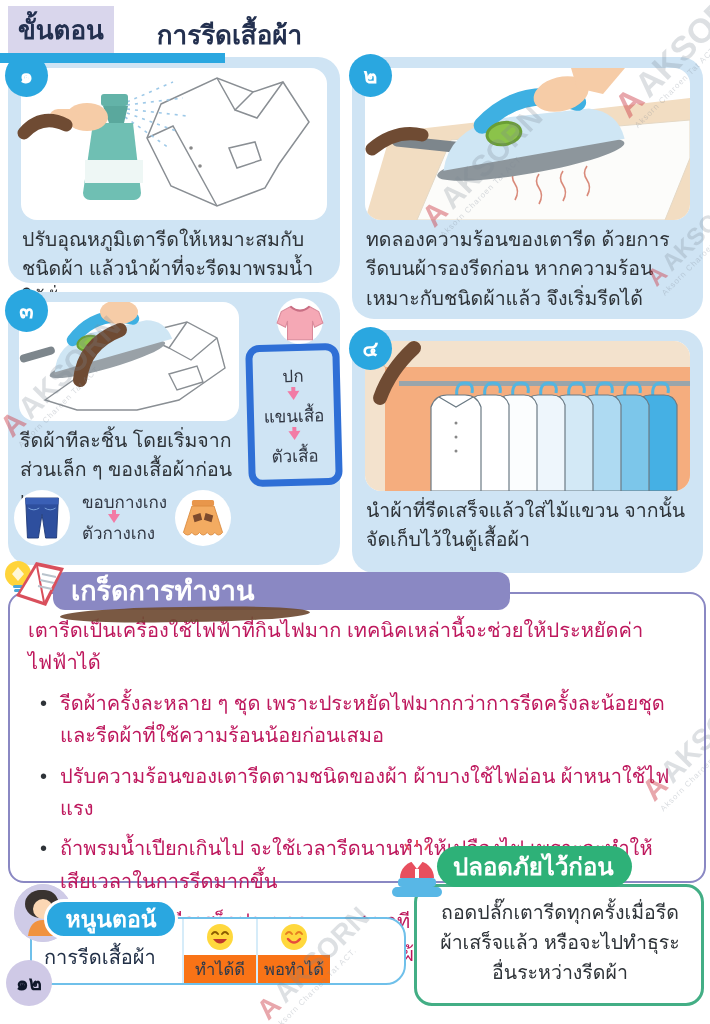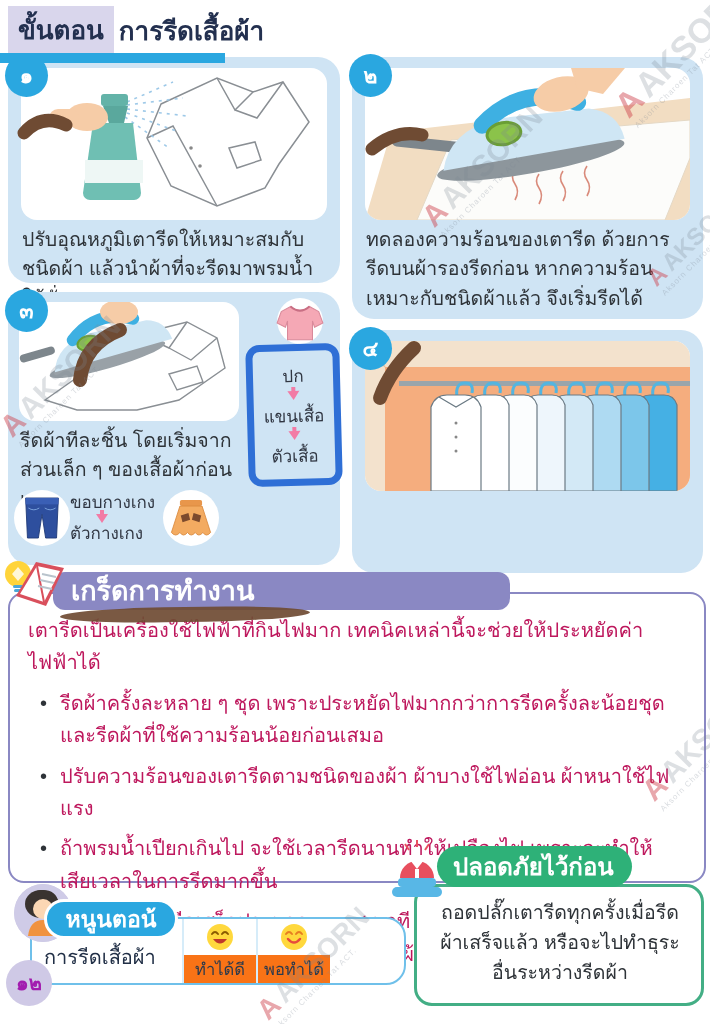--- a/index.html
+++ b/index.html
@@ -1,21 +1,21 @@
 <!DOCTYPE html>
 <html><head>
 <meta charset="utf-8">
 <style>
   html,body{margin:0;padding:0;background:#e8e8e8;}
   .page{
     position:relative;width:710px;height:1024px;background:#ffffff;overflow:hidden;
     font-family:"Liberation Sans","DejaVu Sans",sans-serif;color:#2e3338;margin:0 auto;
   }
   
-  .hdr{position:absolute;left:8px;top:6px;display:flex;align-items:center;z-index:6;}
+  .hdr{position:absolute;left:8px;top:6px;display:flex;align-items:flex-end;z-index:6;gap:38px;}
   .hdr-hl{position:relative;background:#d9d6ec;padding:3px 10px 5px 10px;font-size:26px;font-weight:bold;color:#23304f;}
   .hdr-bar{position:absolute;left:-8px;bottom:-8px;width:225px;height:10px;background:#2aa7e0;}
   .hdr-rest{font-size:26px;font-weight:bold;color:#23304f;margin-left:5px;}
   
   .panel{position:absolute;background:#cfe4f4;border-radius:22px;}
   .p1{left:8px;top:57px;width:332px;height:226px;}
   .p2{left:352px;top:57px;width:351px;height:262px;}
   .p3{left:8px;top:292px;width:332px;height:273px;}
   .p4{left:352px;top:330px;width:351px;height:243px;}
   .badge{position:absolute;left:-3px;top:-3px;width:43px;height:43px;border-radius:50%;
@@ -34,21 +34,21 @@
   
   .pink-shirt{position:absolute;right:14px;top:6px;width:52px;height:46px;}
   .order-box{position:absolute;left:239px;top:52px;width:80px;height:128px;
     border:7px solid #2f6fd6;border-radius:14px;transform:rotate(-1.5deg);
     display:flex;flex-direction:column;align-items:center;justify-content:center;gap:2px;}
   .order-item{font-size:17px;color:#303642;}
   .pinkarrow{width:0;height:0;border-left:6px solid transparent;border-right:6px solid transparent;border-top:9px solid #f27ba5;position:relative;}
   .pinkarrow::before{content:"";position:absolute;left:-2px;top:-13px;width:4px;height:6px;background:#f27ba5;}
   .examples{position:absolute;left:6px;top:198px;width:322px;display:flex;align-items:center;}
   .ex-icon{width:56px;height:56px;border-radius:50%;background:#fff;display:flex;align-items:center;justify-content:center;flex:0 0 auto;}
-  .ex-col{display:flex;flex-direction:column;align-items:flex-start;margin-left:0;margin-right:8px;}
+  .ex-col{display:flex;flex-direction:column;align-items:flex-start;margin-left:12px;margin-right:8px;}
   .ex-col .pinkarrow{margin:1px 0 1px 26px;}
   .ex-label{font-size:17px;color:#303642;line-height:1.15;}
   
   .tips-box{position:absolute;left:8px;top:592px;width:694px;height:287px;background:#fff;
     border:2.5px solid #8a88c3;border-radius:16px;z-index:2;}
   .tips-pill{position:absolute;left:53px;top:572px;width:457px;height:38px;background:#8a88c3;
     border-radius:12px;color:#fff;font-size:27px;font-weight:bold;line-height:38px;padding-left:18px;box-sizing:border-box;z-index:4;}
   .tips-underline{position:absolute;left:60px;top:607px;width:250px;height:15px;background:#6f4b33;
     border-radius:50% / 60%;transform:rotate(-1deg);z-index:5;opacity:.92;}
   .tips-icon{position:absolute;left:2px;top:552px;width:66px;height:66px;z-index:6;}
@@ -68,21 +68,21 @@
   .avatar{position:absolute;left:14px;top:884px;width:58px;height:58px;border-radius:50%;background:#cfcbe7;z-index:8;overflow:hidden;}
   .check-pill{position:absolute;left:44px;top:899px;width:134px;height:40px;background:#2aa7e0;border:3px solid #fff;
     border-radius:22px;color:#fff;font-size:23px;font-weight:bold;display:flex;align-items:center;justify-content:center;z-index:9;box-sizing:border-box;}
   .check-table{position:absolute;left:30px;top:917px;width:372px;height:64px;border:2px solid #6fc0ea;
     border-radius:4px 20px 20px 4px;background:#fff;overflow:hidden;display:flex;z-index:7;}
   .ct-task{width:150px;box-sizing:border-box;display:flex;align-items:flex-end;padding:0 0 10px 12px;font-size:20px;color:#223047;background:#fff;}
   .ct-cell{width:74px;box-sizing:border-box;border-left:2px solid #d6ecf9;display:flex;flex-direction:column;}
   .ct-emoji{height:36px;display:flex;align-items:center;justify-content:center;background:#fff;}
   .ct-label{flex:1;background:#f97316;display:flex;align-items:center;justify-content:center;font-size:16.5px;color:#2b3a4d;}
   .page-num{position:absolute;left:6px;top:960px;width:46px;height:46px;border-radius:50%;background:#cfc9e6;
-    color:#a21caf;font-size:20px;font-weight:bold;display:flex;align-items:center;justify-content:center;z-index:9;}
+    color:#0f172a;font-size:20px;font-weight:bold;display:flex;align-items:center;justify-content:center;z-index:9;}
   
   .wm{position:absolute;transform:rotate(-45deg);pointer-events:none;z-index:10;line-height:1;}
   .wm .row{display:flex;align-items:center;gap:4px;font-weight:bold;color:rgba(125,135,148,.26);}
   .wm .a{color:rgba(205,60,72,.45);}
   .wm .sub{font-size:8px;color:rgba(125,135,148,.30);margin-top:2px;letter-spacing:1px;}
 </style>
 </head>
 <body>
 
 <div class="page">
@@ -248,20 +248,21 @@
           <path d="M74 56 l17 10 l17 -10" fill="none"></path>
         </g>
         <circle cx="91" cy="82" r="1.5" fill="#888"></circle>
           <circle cx="91" cy="96" r="1.5" fill="#888"></circle>
           <circle cx="91" cy="110" r="1.5" fill="#888"></circle>
       </svg>
     </div>
     <svg class="brown" style="left:16px;top:6px;" width="60" height="76">
       <path d="M12 62 Q22 34 46 12" stroke="#6f4b33" stroke-width="14" stroke-linecap="round" fill="none"></path>
     </svg>
+    <div class="caption">นำผ้าที่รีดเสร็จแล้วใส่ไม้แขวน จากนั้นจัดเก็บไว้ในตู้เสื้อผ้า</div>
   </div>
 
   <div class="tips-box"></div>
   <div class="tips-pill">เกร็ดการทำงาน</div>
   <div class="tips-underline"></div>
   <svg class="tips-icon" viewBox="0 0 66 66">
     <circle cx="16" cy="22" r="13" fill="#ffd43a"></circle>
     <path d="M10 22 l6 -7 l6 7 l-6 7 Z" fill="#fff" opacity="0.8"></path>
     <rect x="11" y="33" width="10" height="3" rx="1.5" fill="#4aa6d8"></rect>
     <rect x="12" y="37" width="8" height="3" rx="1.5" fill="#4aa6d8"></rect>

